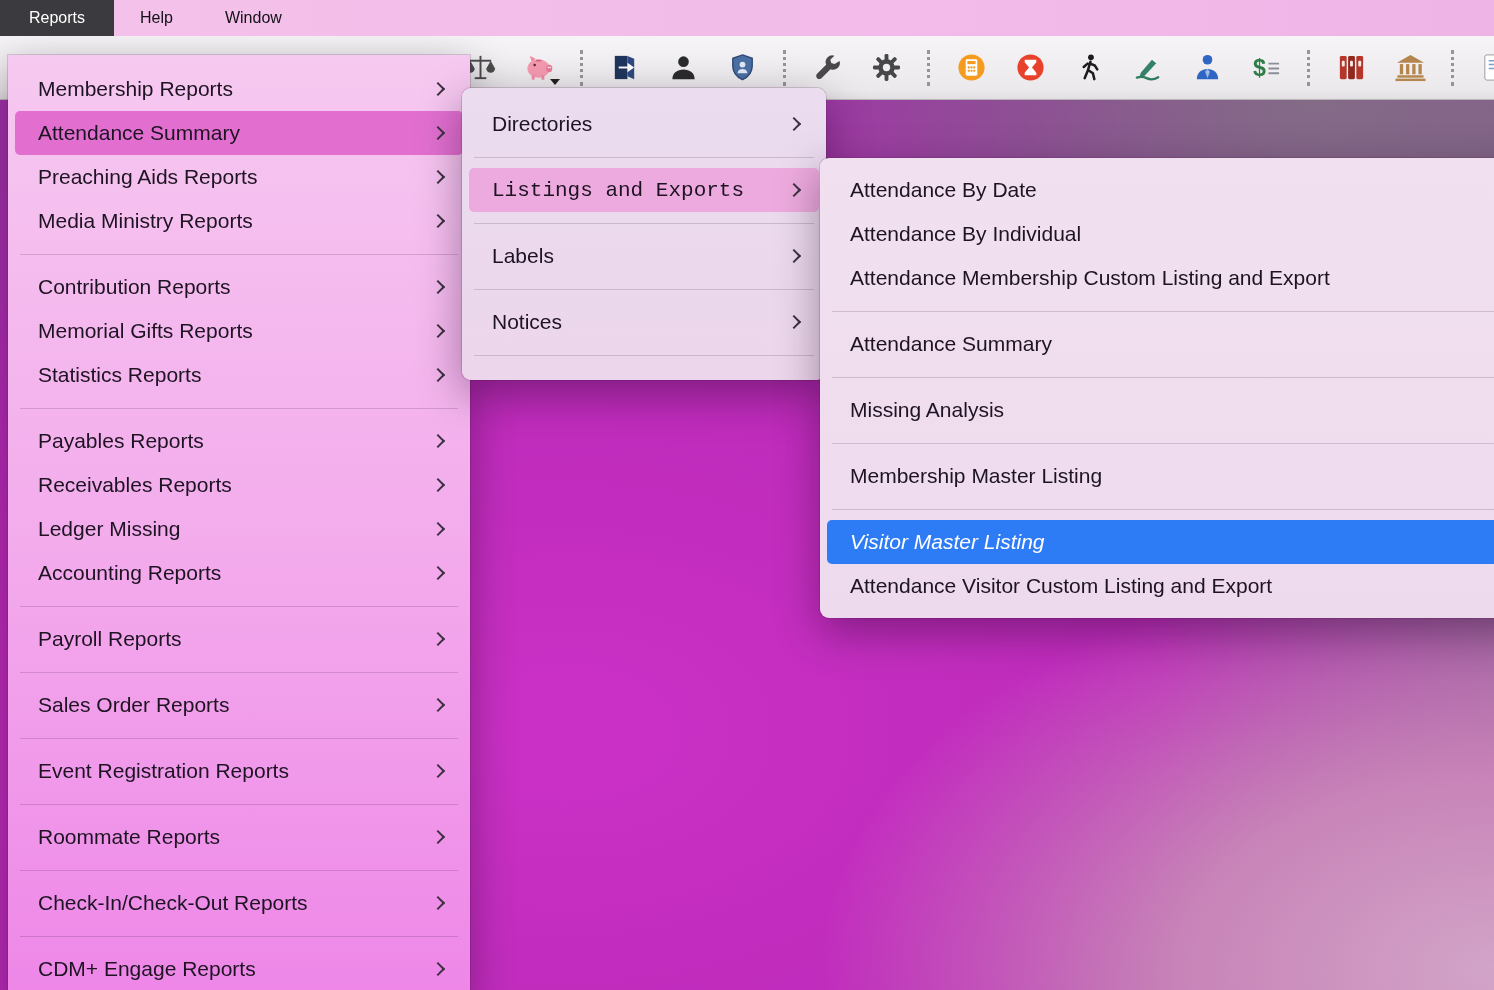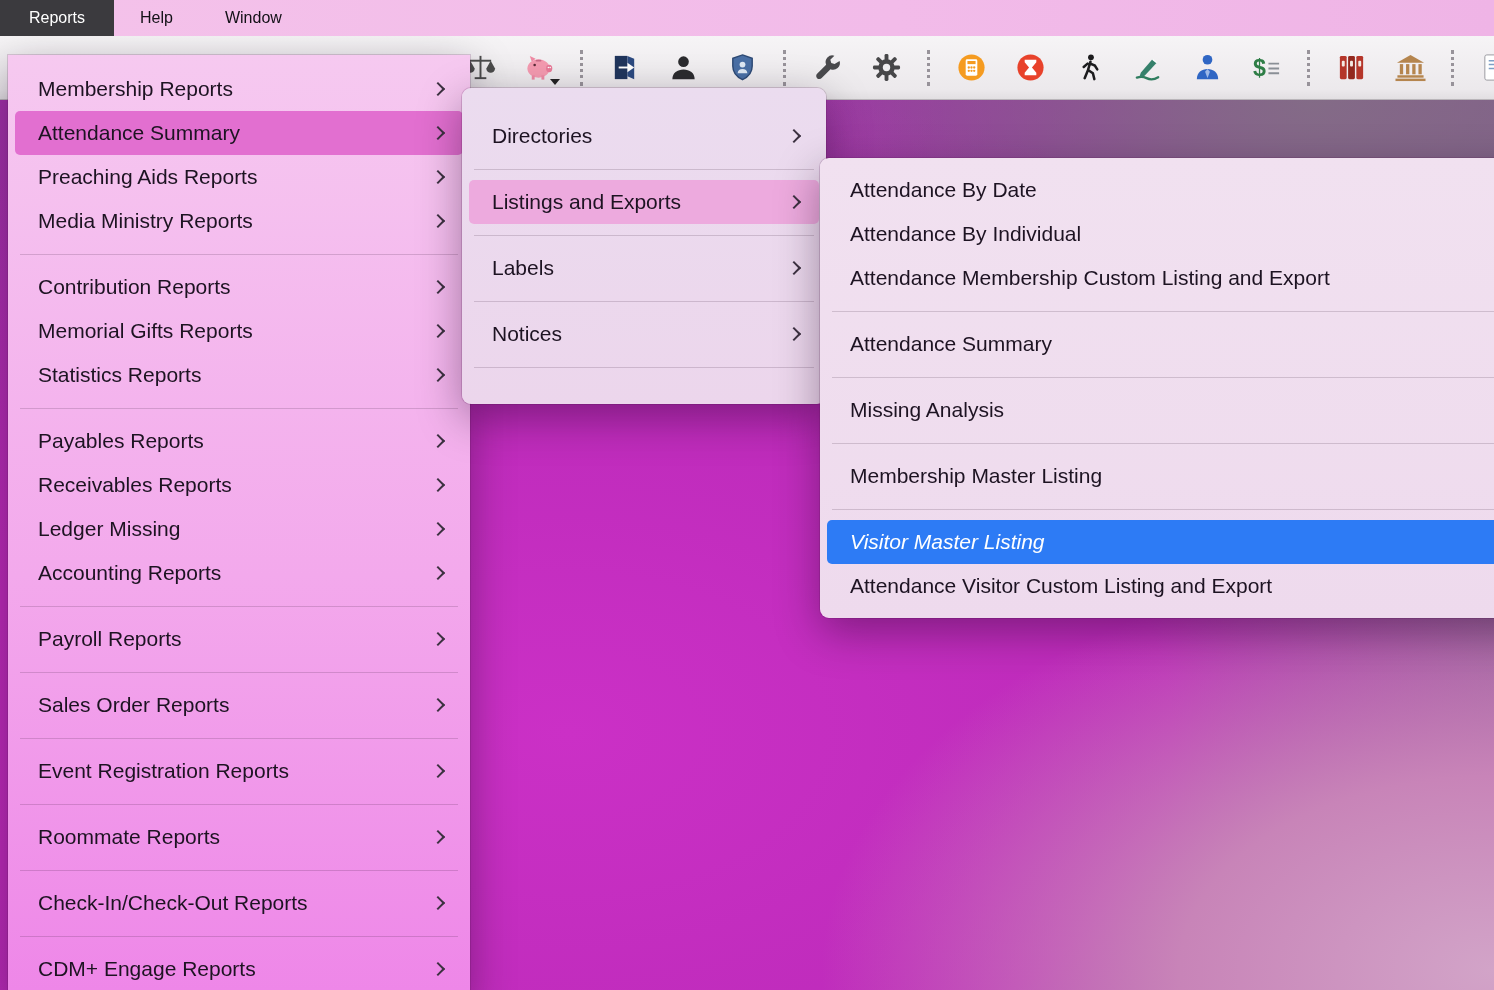--- a/index.html
+++ b/index.html
@@ -59,26 +59,26 @@
   .menu-reports {
     left:8px; top:38px; width:462px; padding:12px 0 10px;
     border-radius:0 0 9px 9px;
     background:linear-gradient(180deg,#f6c9f0 0%, #f3a9ec 55%, #ee86e8 100%);
     z-index:31;
     margin-top:17px;
   }
   .menu-reports .mi.hl { background:#e26fd0; }
 
   .menu-attendance {
-    left:462px; top:88px; width:364px; padding:26px 0;
+    left:462px; top:88px; width:364px; padding:14px 0;
     border-radius:9px;
     background:linear-gradient(180deg,#ebdcef 0%, #ecd6ec 100%);
     z-index:32;
   }
-  .menu-attendance .mi.hl { background:#edaade; }
+  .menu-attendance .mi.hl { background:#edaade;font-family:Liberation Mono, monospace; }
 
   .menu-listings {
     left:820px; top:158px; width:786px; padding:10px 0;
     border-radius:9px;
     background:linear-gradient(180deg,#f1e1f0 0%, #eedaed 100%);
     z-index:33;
   }
   .menu-listings .mi.sel { background:#2d7bf5;font-style:italic; }
   .menu-listings .mi.sel .lbl { color:#ffffff; }
 </style>

